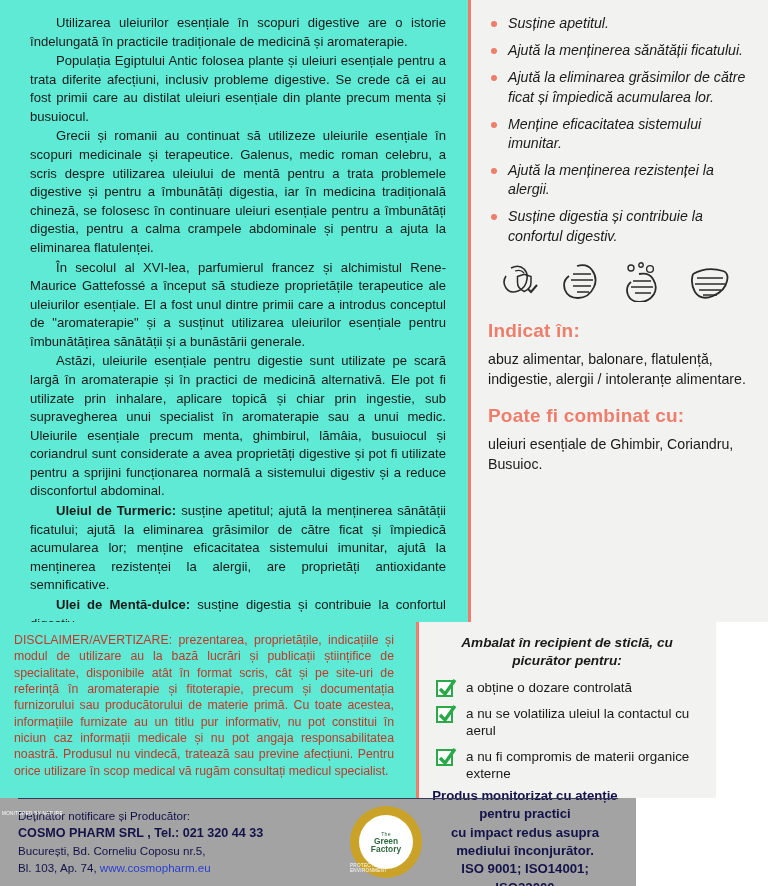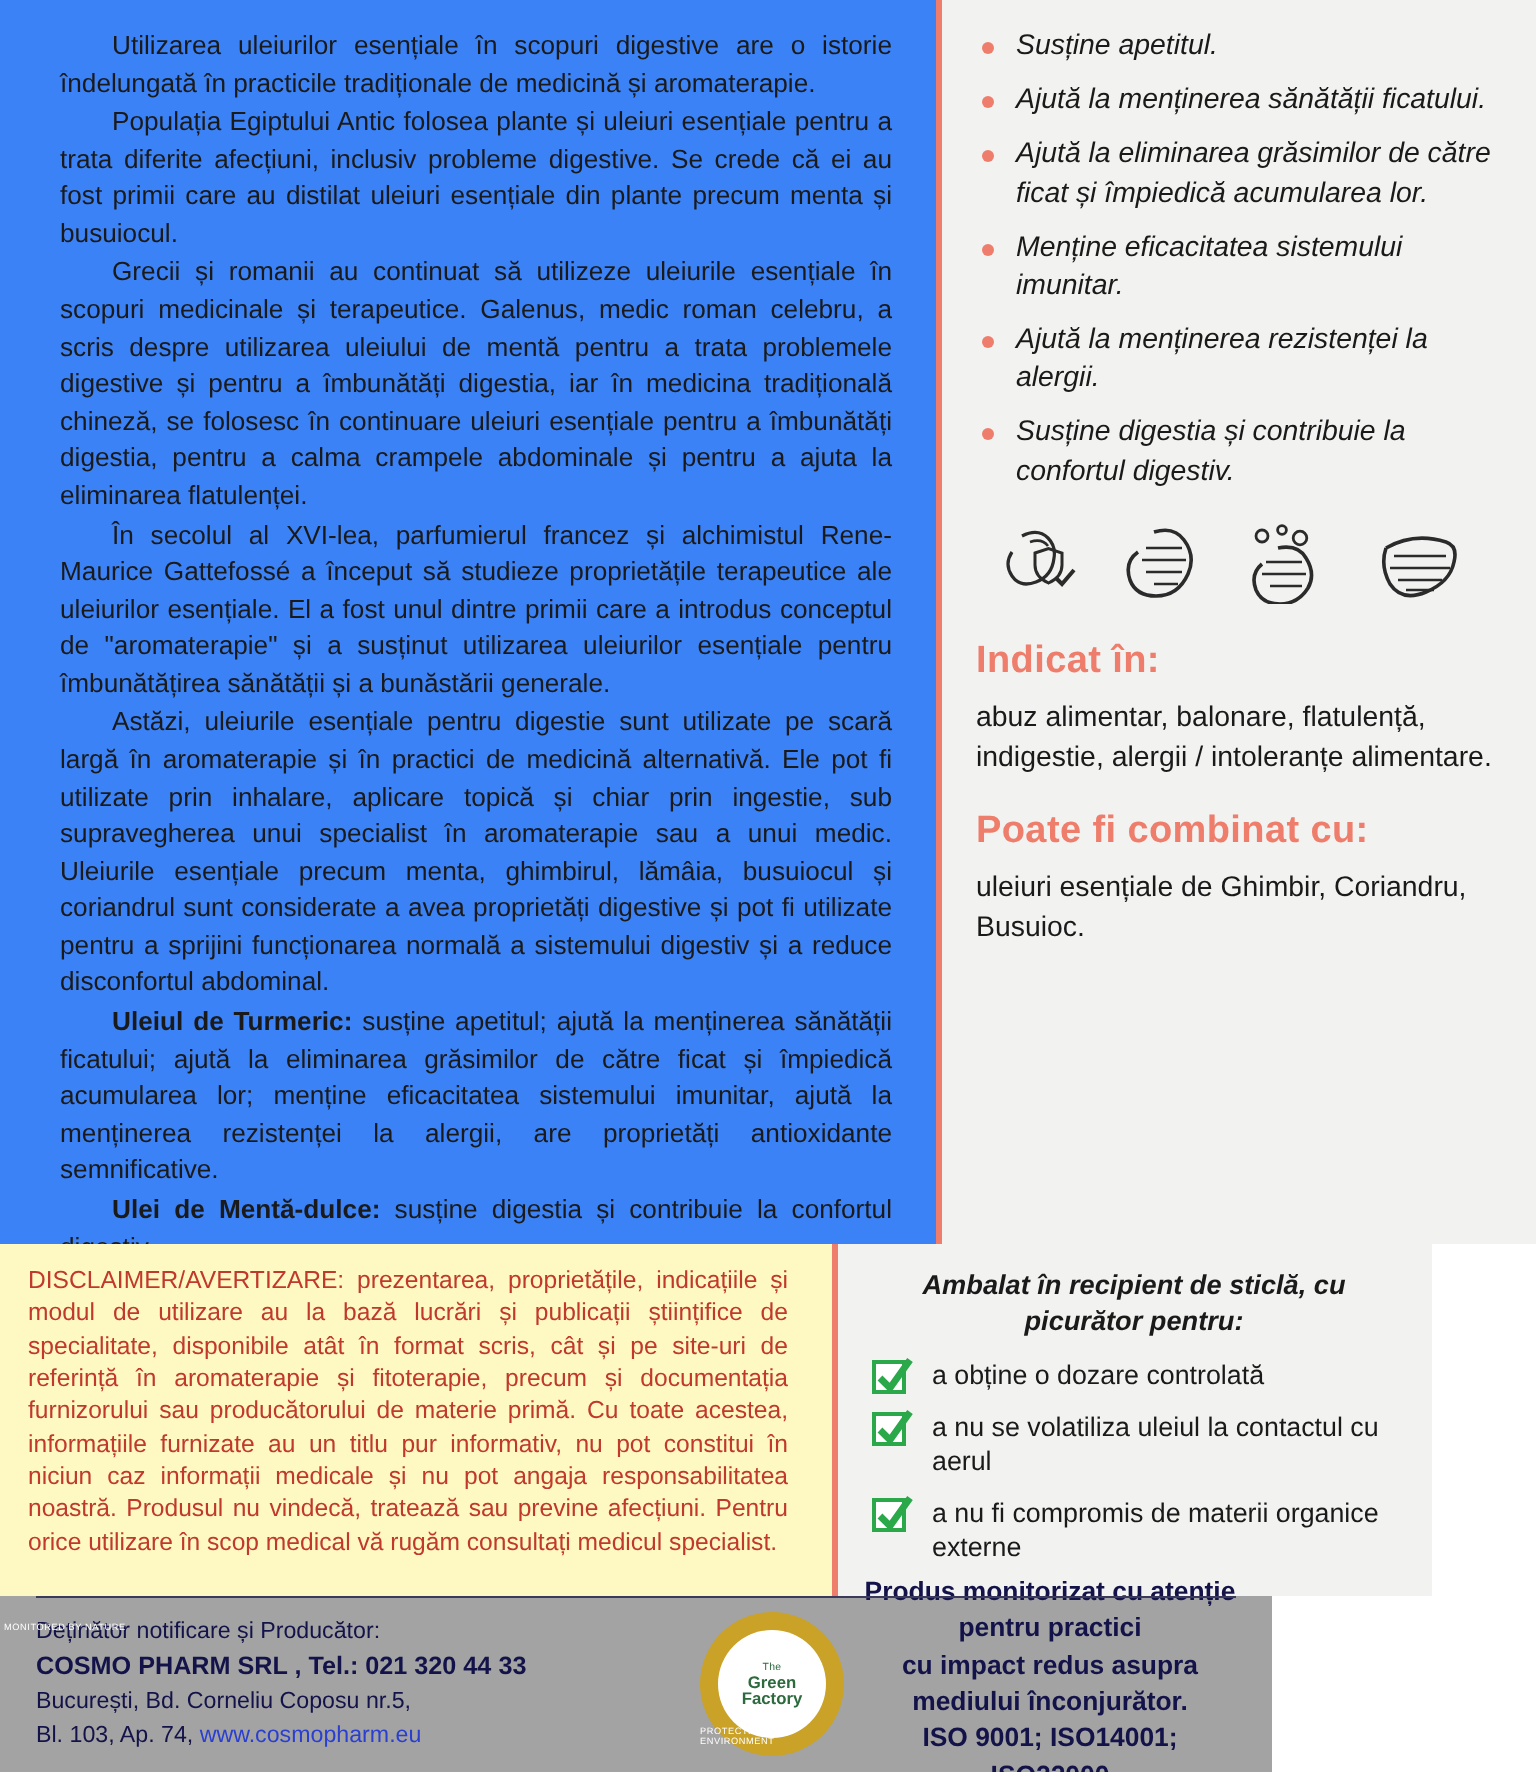--- a/index.html
+++ b/index.html
@@ -19,21 +19,21 @@
 
   
   .top {
     display: flex;
     width: 768px;
     height: 622px;
   }
   .left-col {
     width: 468px;
     padding: 14px 22px 0 30px;
-    background: #3b82f6;
+    background: #5eead4;
   }
   .right-col {
     width: 300px;
     background: #f2f2f0;
     padding: 14px 22px 0 20px;
     position: relative;
   }
   .right-col::before {
     content: "";
     position: absolute;
@@ -97,21 +97,21 @@
   }
 
   
   .band {
     display: flex;
     width: 768px;
     height: 176px;
   }
   .band-left {
     width: 416px;
-    background: #fef9c3;
+    background: #5eead4;
     padding: 10px 22px 4px 14px;
   }
   .band-right {
     width: 300px;
     background: #f2f2f0;
     padding: 12px 18px 19px 20px;
     position: relative;
   }
   .band-right::before {
     content: "";

